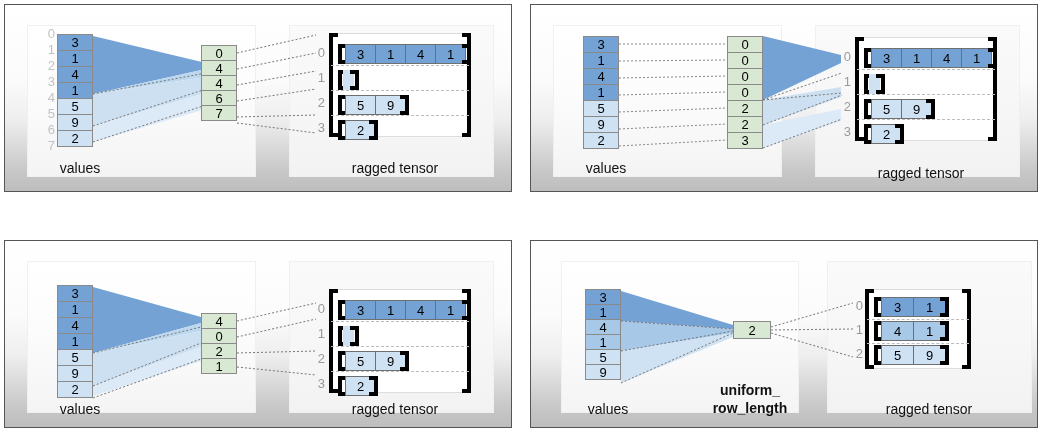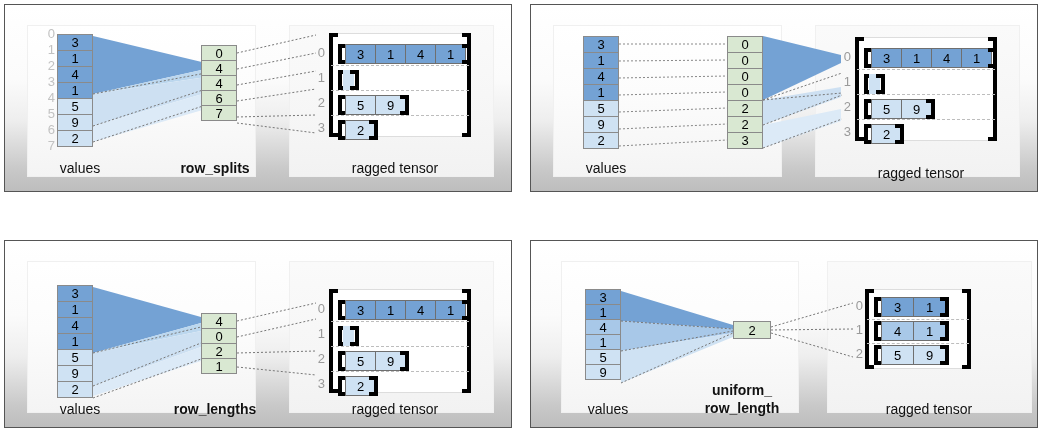--- a/index.html
+++ b/index.html
@@ -212,21 +212,20 @@
           </div>
       </div>
     </div>
 
     <div class="rowidx" style="left:308px;top:40px;">0</div>
     <div class="rowidx" style="left:308px;top:65px;">1</div>
     <div class="rowidx" style="left:308px;top:90px;">2</div>
     <div class="rowidx" style="left:308px;top:115px;">3</div>
 
     <div class="caption" style="left:30px;top:155px;width:90px;">values</div>
-    <div class="caption bold" style="left:150px;top:155px;width:120px;">row_splits</div>
     <div class="caption" style="left:325px;top:155px;width:130px;">ragged tensor</div>
   </div>
 
   <div class="panel" style="left:530px;top:4px;width:508px;height:188px;">
     <div class="card" style="left:22px;top:20px;width:229px;height:152px;"></div>
     <div class="card right" style="left:284px;top:20px;width:205px;height:152px;"></div>
 
     <svg class="overlay" width="508" height="188">
       <line x1="88" y1="39" x2="196" y2="39" stroke="#888" stroke-width="1" stroke-dasharray="2,2"></line>
       <line x1="88" y1="56" x2="196" y2="55" stroke="#888" stroke-width="1" stroke-dasharray="2,2"></line>
@@ -441,21 +440,20 @@
           </div>
       </div>
     </div>
 
     <div class="rowidx" style="left:308px;top:60px;">0</div>
     <div class="rowidx" style="left:308px;top:85px;">1</div>
     <div class="rowidx" style="left:308px;top:110px;">2</div>
     <div class="rowidx" style="left:308px;top:135px;">3</div>
 
     <div class="caption" style="left:30px;top:160px;width:90px;">values</div>
-    <div class="caption bold" style="left:145px;top:160px;width:130px;">row_lengths</div>
     <div class="caption" style="left:325px;top:160px;width:130px;">ragged tensor</div>
   </div>
 
   <div class="panel" style="left:530px;top:240px;width:508px;height:188px;">
     <div class="card" style="left:30px;top:20px;width:238px;height:152px;"></div>
     <div class="card right" style="left:296px;top:20px;width:205px;height:152px;"></div>
 
     <svg class="overlay" width="508" height="188">
       <polygon points="90,50 202,84 202,88 90,80" fill="#74a2d4" stroke="none"></polygon>
       <polygon points="90,80 202,88 202,92 90,110" fill="#a8c8e8" stroke="none"></polygon>
@@ -532,18 +530,18 @@
             <span></span>
           </div>
       </div>
     </div>
 
     <div class="rowidx" style="left:320px;top:57px;">0</div>
     <div class="rowidx" style="left:320px;top:81px;">1</div>
     <div class="rowidx" style="left:320px;top:105px;">2</div>
 
     <div class="caption" style="left:32px;top:160px;width:90px;">values</div>
-    <div class="caption bold" style="left:146px;top:140px;width:130px;line-height:18px;">uniform_
+    <div class="caption bold" style="left:154px;top:140px;width:130px;line-height:18px;">uniform_
 row_length</div>
     <div class="caption" style="left:333px;top:160px;width:130px;">ragged tensor</div>
   </div>
 
 </div>
 
 </body></html>

